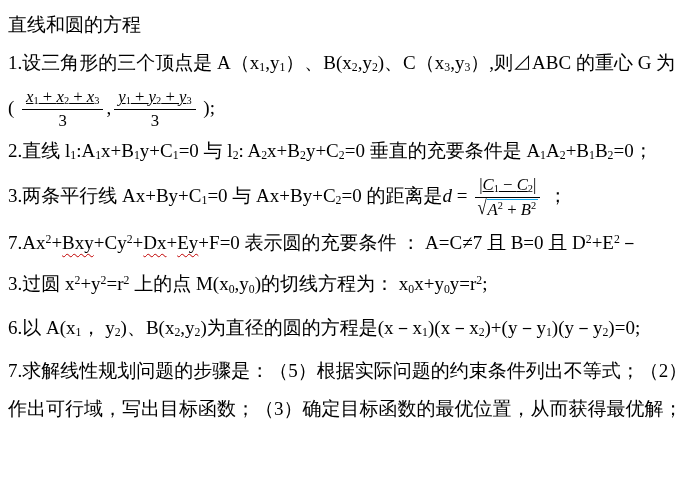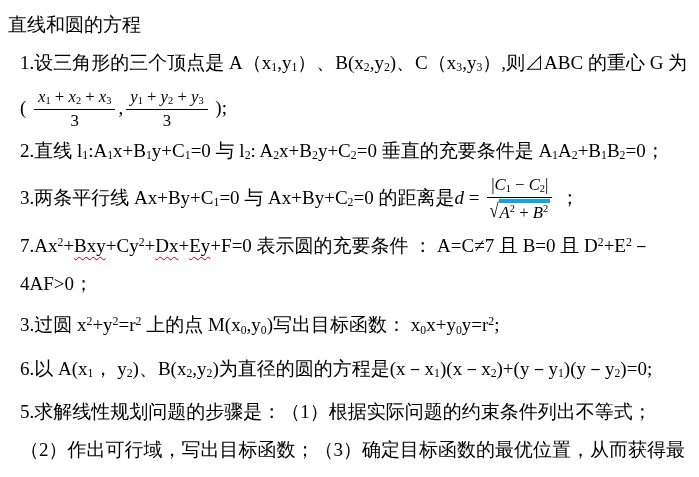--- a/index.html
+++ b/index.html
@@ -4,65 +4,64 @@
 <style>
   html,body{margin:0;padding:0;}
   body{
     width:699px;height:477px;overflow:hidden;
     background:#ffffff;color:#000000;
     font-family:"Liberation Serif","DejaVu Serif",serif;
     font-size:19px;
   }
   .page{padding:6px 4px 0 8px;}
   .title{line-height:38px;}
-  .line{line-height:38px;white-space:normal;margin-left:12px;}
+  .line{line-height:38px;white-space:normal;}
   .para{margin:0;}
   .sub{font-size:0.62em;vertical-align:-0.18em;letter-spacing:0;}
   .sup{font-size:0.62em;vertical-align:0.55em;}
   .i{font-style:italic;}
   .wavy{
     text-decoration-line:underline;
     text-decoration-style:wavy;
     text-decoration-color:var(--squiggle,#c00000);
     text-decoration-thickness:1px;
     text-underline-offset:4px;
   }
   .frac{
     display:inline-block;vertical-align:middle;text-align:center;
     font-size:0.88em;line-height:1.25;margin:0 3px;
   }
-  .frac .num{display:block;border-bottom:1px solid #000;padding:0 4px 1px;}
+  .frac .num{display:block;border-bottom:1px solid #000;padding:0 4px 1px;text-decoration:underline;}
   .frac .den{display:block;padding-top:1px;}
   .sqrt{display:inline-block;white-space:nowrap;}
   .sqrt .rad{display:inline-block;transform:scaleY(1.2);transform-origin:bottom;}
-  .sqrt .sqc{display:inline-block;border-top:4px solid #0ea5e9;padding:0 2px 0 1px;}
+  .sqrt .sqc{display:inline-block;border-top:1px solid #0ea5e9;padding:0 2px 0 1px;}
 </style>
 </head>
 <body style="background: rgb(255, 255, 255); color: rgb(0, 0, 0);">
 
 <div class="page">
   <div class="title">直线和圆的方程</div>
   <div id="doc-body">
       <div class="para">
         <div class="line"><span>1.设三角形的三个顶点是 A（x</span><span class="sub">1</span><span>,y</span><span class="sub">1</span><span>）、B(x</span><span class="sub">2</span><span>,y</span><span class="sub">2</span><span>)、C（x</span><span class="sub">3</span><span>,y</span><span class="sub">3</span><span>）,则⊿ABC 的重心 G 为</span></div>
         <div class="line"><span>( </span><span class="frac"><span class="num"><span class="i">x</span><span class="sub">1</span><span> + </span><span class="i">x</span><span class="sub">2</span><span> + </span><span class="i">x</span><span class="sub">3</span></span><span class="den"><span>3</span></span></span><span>,</span><span class="frac"><span class="num"><span class="i">y</span><span class="sub">1</span><span> + </span><span class="i">y</span><span class="sub">2</span><span> + </span><span class="i">y</span><span class="sub">3</span></span><span class="den"><span>3</span></span></span><span> );</span></div>
       </div>
       <div class="para">
         <div class="line"><span>2.直线 l</span><span class="sub">1</span><span>:A</span><span class="sub">1</span><span>x+B</span><span class="sub">1</span><span>y+C</span><span class="sub">1</span><span>=0 与 l</span><span class="sub">2</span><span>: A</span><span class="sub">2</span><span>x+B</span><span class="sub">2</span><span>y+C</span><span class="sub">2</span><span>=0 垂直的充要条件是 A</span><span class="sub">1</span><span>A</span><span class="sub">2</span><span>+B</span><span class="sub">1</span><span>B</span><span class="sub">2</span><span>=0；</span></div>
       </div>
       <div class="para">
         <div class="line"><span>3.两条平行线 Ax+By+C</span><span class="sub">1</span><span>=0 与 Ax+By+C</span><span class="sub">2</span><span>=0 的距离是</span><span class="i">d</span><span> = </span><span class="frac"><span class="num"><span>|</span><span class="i">C</span><span class="sub">1</span><span> − </span><span class="i">C</span><span class="sub">2</span><span>|</span></span><span class="den"><span class="sqrt"><span class="rad">√</span><span class="sqc"><span class="i">A</span><span class="sup">2</span><span> + </span><span class="i">B</span><span class="sup">2</span></span></span></span></span><span> ；</span></div>
       </div>
       <div class="para">
         <div class="line"><span>7.Ax</span><span class="sup">2</span><span>+</span><span class="wavy">Bxy</span><span>+Cy</span><span class="sup">2</span><span>+</span><span class="wavy">Dx</span><span>+</span><span class="wavy">Ey</span><span>+F=0 表示圆的充要条件 ： A=C≠7 且 B=0 且 D</span><span class="sup">2</span><span>+E</span><span class="sup">2</span><span>－</span></div>
-        <div class="line"><span>4AF&gt;0；</span></div>
       </div>
       <div class="para">
-        <div class="line"><span>3.过圆 x</span><span class="sup">2</span><span>+y</span><span class="sup">2</span><span>=r</span><span class="sup">2</span><span> 上的点 M(x</span><span class="sub">0</span><span>,y</span><span class="sub">0</span><span>)写出目标函数： x</span><span class="sub">0</span><span>x+y</span><span class="sub">0</span><span>y=r</span><span class="sup">2</span><span>;</span></div>
+        <div class="line"><span>3.过圆 x</span><span class="sup">2</span><span>+y</span><span class="sup">2</span><span>=r</span><span class="sup">2</span><span> 上的点 M(x</span><span class="sub">0</span><span>,y</span><span class="sub">0</span><span>)的切线方程为： x</span><span class="sub">0</span><span>x+y</span><span class="sub">0</span><span>y=r</span><span class="sup">2</span><span>;</span></div>
       </div>
       <div class="para">
         <div class="line"><span>6.以 A(x</span><span class="sub">1</span><span>， y</span><span class="sub">2</span><span>)、B(x</span><span class="sub">2</span><span>,y</span><span class="sub">2</span><span>)为直径的圆的方程是(x－x</span><span class="sub">1</span><span>)(x－x</span><span class="sub">2</span><span>)+(y－y</span><span class="sub">1</span><span>)(y－y</span><span class="sub">2</span><span>)=0;</span></div>
       </div>
       <div class="para">
-        <div class="line"><span>5.求解线性规划问题的步骤是：（1）根据实际问题的约束条件列出不等式；（2）作出可行域，写出目标函数；（3）确定目标函数的最优位置，从而获得最优解；</span></div>
+        <div class="line"><span>7.求解线性规划问题的步骤是：（5）根据实际问题的约束条件列出不等式；（2）作出可行域，写出目标函数；（3）确定目标函数的最优位置，从而获得最优解；</span></div>
       </div>
     </div>
 </div>
 
 </body></html>

